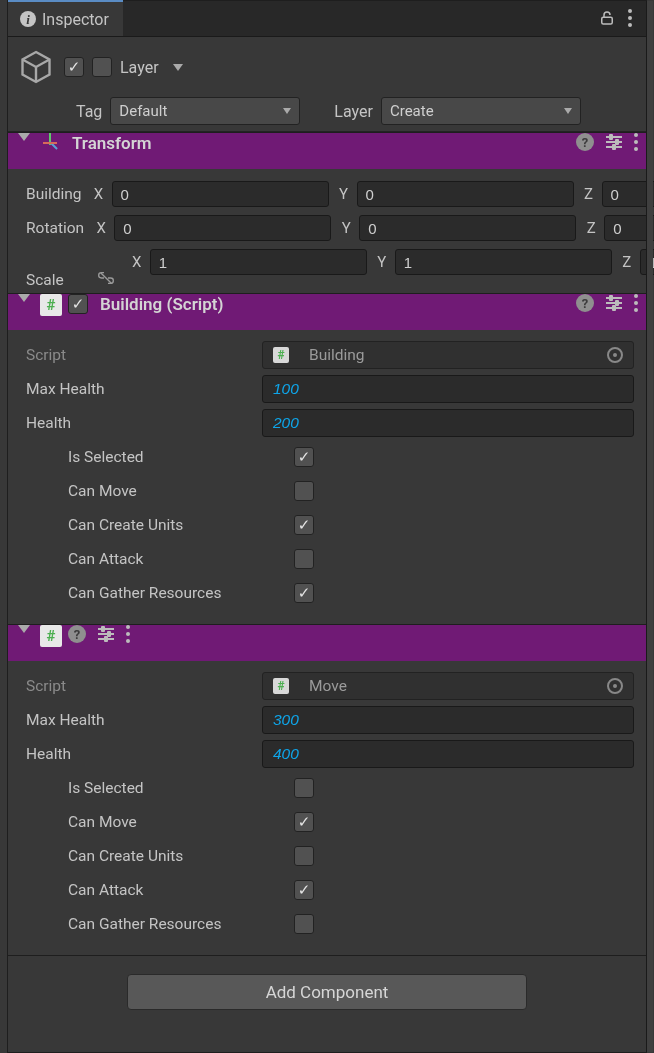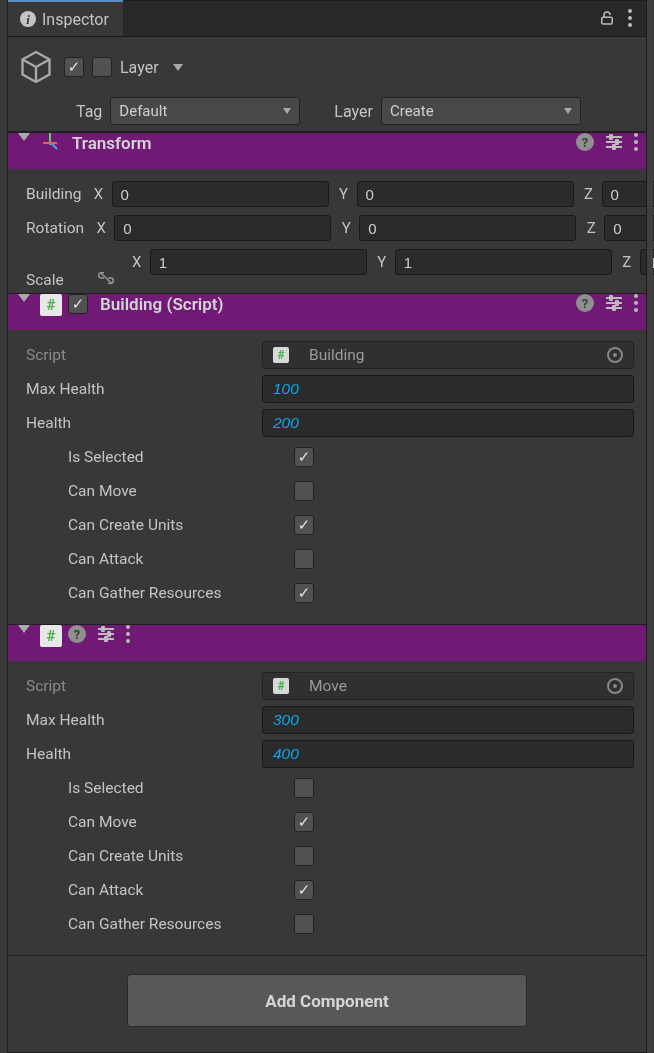--- a/index.html
+++ b/index.html
@@ -200,28 +200,27 @@
   .mini-script::before{content:"#";color:#4caf50;font-weight:bold;font-size:12px;}
   .target-icon{
     width:16px;height:16px;border:2px solid #888;border-radius:50%;
     position:relative;
   }
   .target-icon::after{content:"";position:absolute;left:4px;top:4px;width:4px;height:4px;border-radius:50%;background:#888;}
   .cb-field { display:flex; align-items:center; gap:0px; height:34px;}
   .cb-field .field-label{width:226px;margin-left:42px;}
   .add-comp {
     margin: 18px auto 0 auto;
-    width: 400px; height: 53px;
+    width: 400px; height: 36px;
     background:#585858;
     border:1px solid #2a2a2a;
     border-radius:4px;
     display:flex; align-items:center; justify-content:center;
     color:#d6d6d6; font-size:17px;
     cursor:pointer;
-    font-weight:bold;
   }
   .vmenu-icon{display:flex;flex-direction:column;gap:3px;}
   .vmenu-icon span{width:4px;height:4px;background:#bcbcbc;border-radius:50%;}
   .help-circle{
     width:18px;height:18px;border-radius:50%;background:#8f8f8f;color:#3c3c3c;
     display:flex;align-items:center;justify-content:center;font-weight:bold;font-size:13px;
   }
   .preset-sliders{display:flex;flex-direction:column;gap:3px;align-items:center;}
   .preset-sliders .bar{width:16px;height:2px;background:#bcbcbc;position:relative;}
   .preset-sliders .bar::after{content:"";position:absolute;width:4px;height:6px;background:#bcbcbc;top:-2px;border-radius:1px;}

